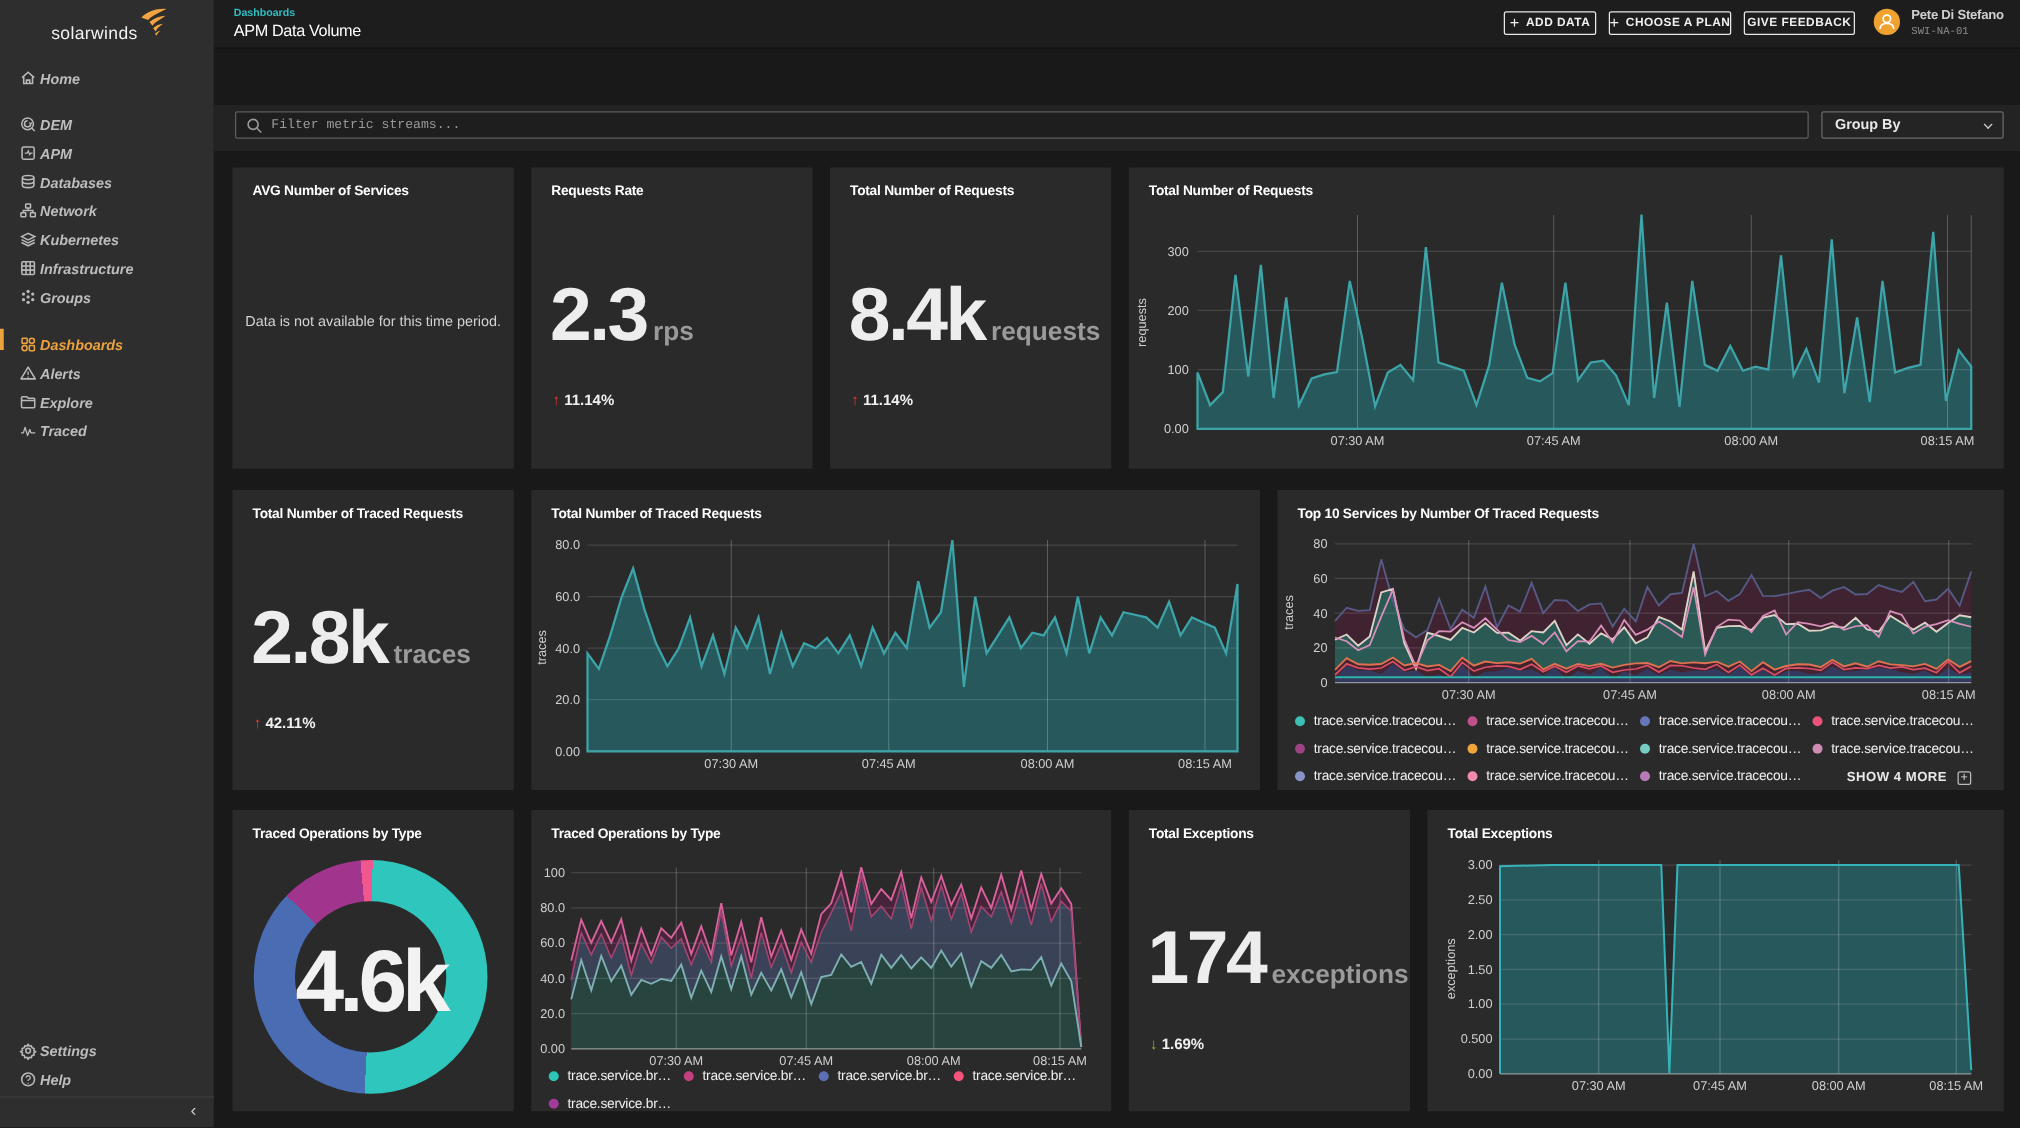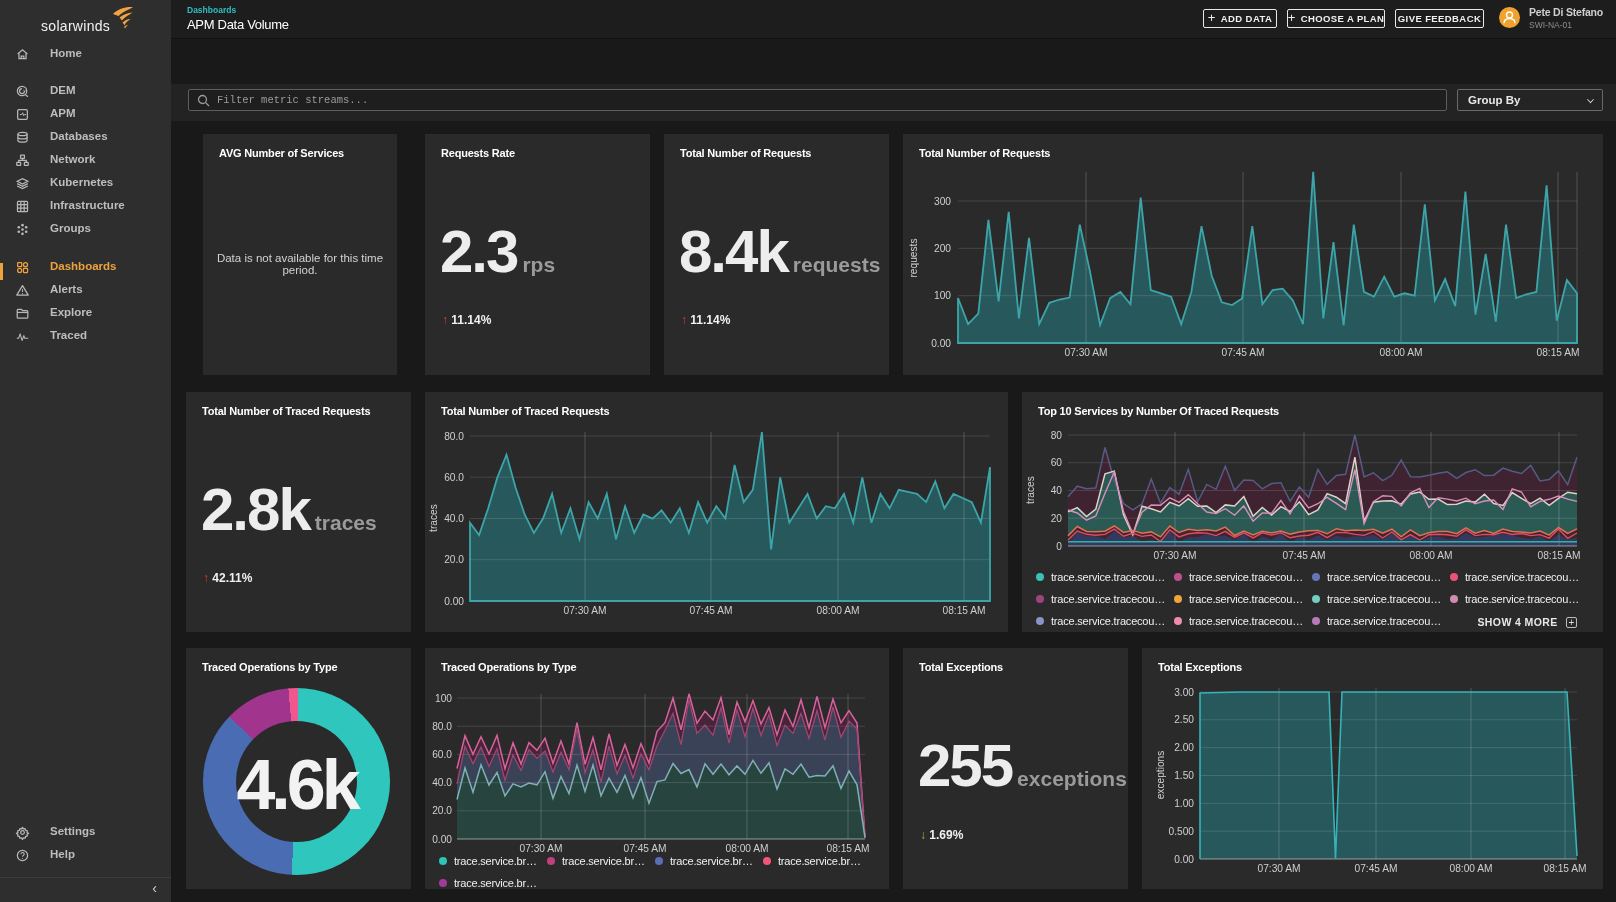--- a/index.html
+++ b/index.html
@@ -1,32 +1,32 @@
 <!DOCTYPE html>
 <html><head><meta charset="utf-8"><style>
 * { margin:0; padding:0; box-sizing:border-box; }
 html,body { width:1616px; height:902px; overflow:hidden; background:#191919; font-family:"Liberation Sans",sans-serif; }
 #app { position:relative; width:1616px; height:902px; background:#191919; }
 .sidebar { position:absolute; left:0; top:0; width:171px; height:902px; background:#2e2e2e; z-index:5; }
 .logo { display:flex; align-items:flex-end; padding:10px 0 0 41px; height:34px; }
 .logotxt { color:#f2f2f2; font-size:14px; letter-spacing:0.3px; }
-.nav { position:relative; display:flex; align-items:flex-start; gap:20px; padding:0 0 0 15px; height:23px; color:#bdbdbd; font-size:11.5px; font-weight:700; }
+.nav { position:relative; display:flex; align-items:flex-end; gap:2px; padding:0 0 0 15px; height:23px; color:#bdbdbd; font-size:11.5px; font-weight:700;font-style:italic; }
 .nav svg { flex:0 0 auto; }
 .abar { position:absolute; left:0; top:3px; width:3px; height:17px; background:#eda33d; }
 .navbottom { position:absolute; left:0; bottom:31px; width:171px; }
 .sfoot { position:absolute; left:0; bottom:0; width:171px; height:25px; border-top:1px solid #3d3d3d; }
 .sfoot span { position:absolute; right:14px; top:2px; color:#cfcfcf; font-size:14px; }
 .header { position:absolute; left:171px; top:0; width:1445px; height:39px; background:#1d1d1d; border-bottom:1px solid #111; }
 .crumb { position:absolute; left:16px; top:5px; color:#2fbec4; font-size:8.5px; font-weight:700; }
 .htitle { position:absolute; left:16px; top:17px; color:#fff; font-size:13px; font-weight:400; letter-spacing:-0.3px; }
 .hbtn { position:absolute; top:9px; height:19px; border:1px solid #e8e8e8; border-radius:2px; color:#f0f0f0; font-size:9.5px; font-weight:700; letter-spacing:0.4px; display:flex; align-items:center; justify-content:center; background:transparent; white-space:nowrap; }
 .avatar { position:absolute; left:1328px; top:7px; width:21px; height:21px; border-radius:50%; background:#efa22f; }
 
 .uname { position:absolute; left:1358px; top:6px; color:#cfcfcf; font-size:10.5px; font-weight:700; letter-spacing:-0.2px; }
-.uorg { position:absolute; left:1358px; top:20px; color:#8d8d8d; font-size:8.5px; }
+.uorg { position:absolute; left:1358px; top:20px; color:#8d8d8d; font-size:8.5px;font-family:Liberation Mono, monospace; }
 .toolbar { position:absolute; left:171px; top:40px; width:1445px; height:44px; background:#1d1d1d; }
 .select { position:absolute; border:1px solid #6a6a6a; border-radius:2px; color:#e8e8e8; font-size:11.5px; font-weight:700; display:flex; align-items:center; background:#242424; }
 .chev { position:absolute; right:9px; top:50%; transform:translateY(-58%) rotate(45deg); width:5px; height:5px; border-right:1.5px solid #cfcfcf; border-bottom:1.5px solid #cfcfcf; }
 .filterband { position:absolute; left:171px; top:84px; width:1445px; height:37px; background:#232323; }
 .finput { position:absolute; left:17px; top:5px; width:1259px; height:22px; border:1px solid #5d5d5d; border-radius:2px; background:#1e1e1e; color:#9a9a9a; font-family:"Liberation Mono",monospace; font-size:10.5px; display:flex; align-items:center; padding-left:28px; }
 .groupby { left:1286px; top:5px; width:146px; height:22px; padding-left:10px; }
 .panel { position:absolute; background:#2a2a2a; }
 .ptitle { position:absolute; left:16px; top:13px; color:#fff; font-size:11px; font-weight:700; letter-spacing:-0.2px; }
 .nodata { position:absolute; left:0; right:0; top:118px; text-align:center; color:#d2d2d2; font-size:11.5px; }
 .big { position:absolute; left:15px; white-space:nowrap; }
@@ -60,21 +60,21 @@
   <div class="uorg">SWI-NA-01</div>
 </div>
 <div class="filterband">
   <div class="finput"><svg style="position:absolute;left:8px;top:4px" width="13" height="13" viewBox="0 0 13 13" fill="none" stroke="#9a9a9a" stroke-width="1.3">
           <circle cx="5.5" cy="5.5" r="4"></circle>
           <path d="M8.6 8.6 L12 12"></path>
         </svg>Filter metric streams...</div>
   <div class="select groupby">Group By<span class="chev"></span></div>
 </div>
 
-<div class="panel" style="left:203px;top:134px;width:194px;height:241px">
+<div class="panel" style="left:186px;top:134px;width:225px;height:241px">
       <div class="ptitle">AVG Number of Services</div>
       <div class="nodata">Data is not available for this time period.</div>
     </div>
     <div class="panel" style="left:425px;top:134px;width:225px;height:241px">
       <div class="ptitle">Requests Rate</div>
       <div class="big" style="top:88px"><span class="bn">2.3</span><span class="bu">rps</span></div>
       <div class="pct" style="top:179px"><span style="color:#e03c31;font-weight:400">↑</span> 11.14%</div>
     </div>
     <div class="panel" style="left:664px;top:134px;width:225px;height:241px">
       <div class="ptitle">Total Number of Requests</div>
@@ -225,21 +225,21 @@
         <text x="423" y="204" class="al" text-anchor="middle">08:15 AM</text>
       </svg>
       <div class="leg" style="left:14px;top:207px"><span class="dot" style="background:#2cc5b6"></span>trace.service.br…</div>
       <div class="leg" style="left:122px;top:207px"><span class="dot" style="background:#c2407f"></span>trace.service.br…</div>
       <div class="leg" style="left:230px;top:207px"><span class="dot" style="background:#5c6fb5"></span>trace.service.br…</div>
       <div class="leg" style="left:338px;top:207px"><span class="dot" style="background:#f4547a"></span>trace.service.br…</div>
       <div class="leg" style="left:14px;top:229px"><span class="dot" style="background:#a23a9a"></span>trace.service.br…</div>
     </div>
     <div class="panel" style="left:903px;top:648px;width:225px;height:241px">
       <div class="ptitle">Total Exceptions</div>
-      <div class="big" style="top:88px"><span class="bn">255</span><span class="bu">exceptions</span></div>
+      <div class="big" style="top:88px"><span class="bn">174</span><span class="bu">exceptions</span></div>
       <div class="pct" style="top:180px"><span style="color:#a3a93b;font-weight:400">↓</span> 1.69%</div>
     </div>
     <div class="panel" style="left:1142px;top:648px;width:461px;height:241px">
       <div class="ptitle">Total Exceptions</div>
       <svg class="chart" width="461" height="241">
         <path d="M58,211 L58,45 L99,44 L187,44 L193.5,210.5 L200,44 L276,44 L425,44 L435,208 L435,211 Z" fill="#27585c"></path>
         <line x1="58" y1="44" x2="435" y2="44" stroke="rgba(255,255,255,0.13)"></line>
         <line x1="58" y1="71.8" x2="435" y2="71.8" stroke="rgba(255,255,255,0.13)"></line>
         <line x1="58" y1="99.7" x2="435" y2="99.7" stroke="rgba(255,255,255,0.13)"></line>
         <line x1="58" y1="127.5" x2="435" y2="127.5" stroke="rgba(255,255,255,0.13)"></line>

